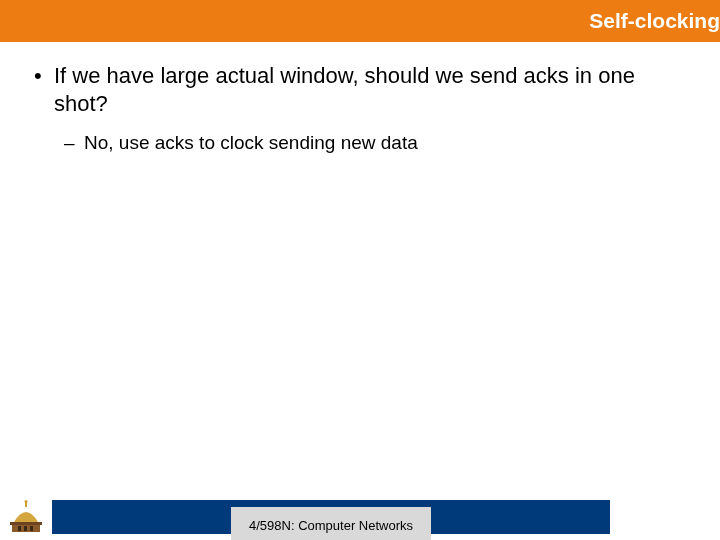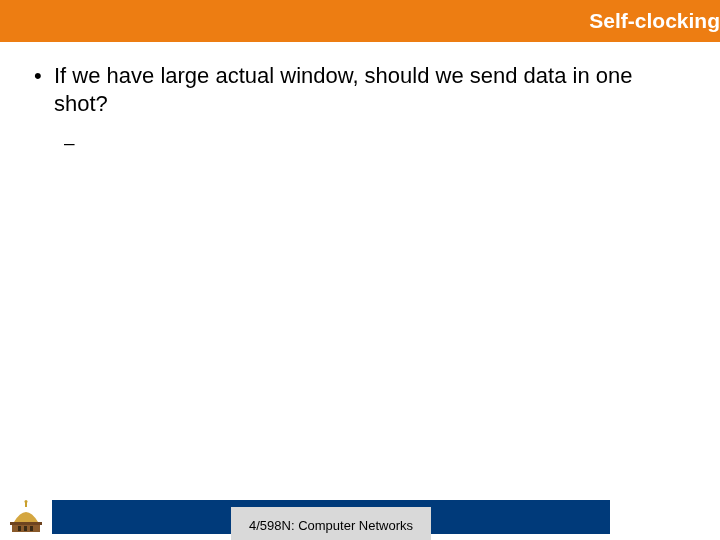--- a/index.html
+++ b/index.html
@@ -114,24 +114,25 @@
 </head>
 <body>
 
 <div class="title-bar">
   <span class="title-text">Self-clocking</span>
 </div>
 
 <div class="content">
   <div class="bullet-row">
     <span class="bullet-dot">•</span>
-    <span class="bullet-text">If we have large actual window, should we send data in one shot?</span>
+    <span class="bullet-text">If we have large actual window, should we send acks in one shot?</span>
   </div>
   <div class="sub-row">
     <span class="sub-dash">–</span>
+    <span class="sub-text">No, use acks to clock sending new data</span>
   </div>
 </div>
 
 <div class="footer">
   <div class="footer-logo-wrap">
     <svg class="dome-svg" viewBox="0 0 40 34">
       <rect x="0" y="0" width="40" height="34" fill="#ffffff"></rect>
       <rect x="6" y="24" width="28" height="8" fill="#8a5a2b"></rect>
       <rect x="4" y="22" width="32" height="3" fill="#6e4420"></rect>
       <path d="M8 22 Q20 2 32 22 Z" fill="#d4a640"></path>

